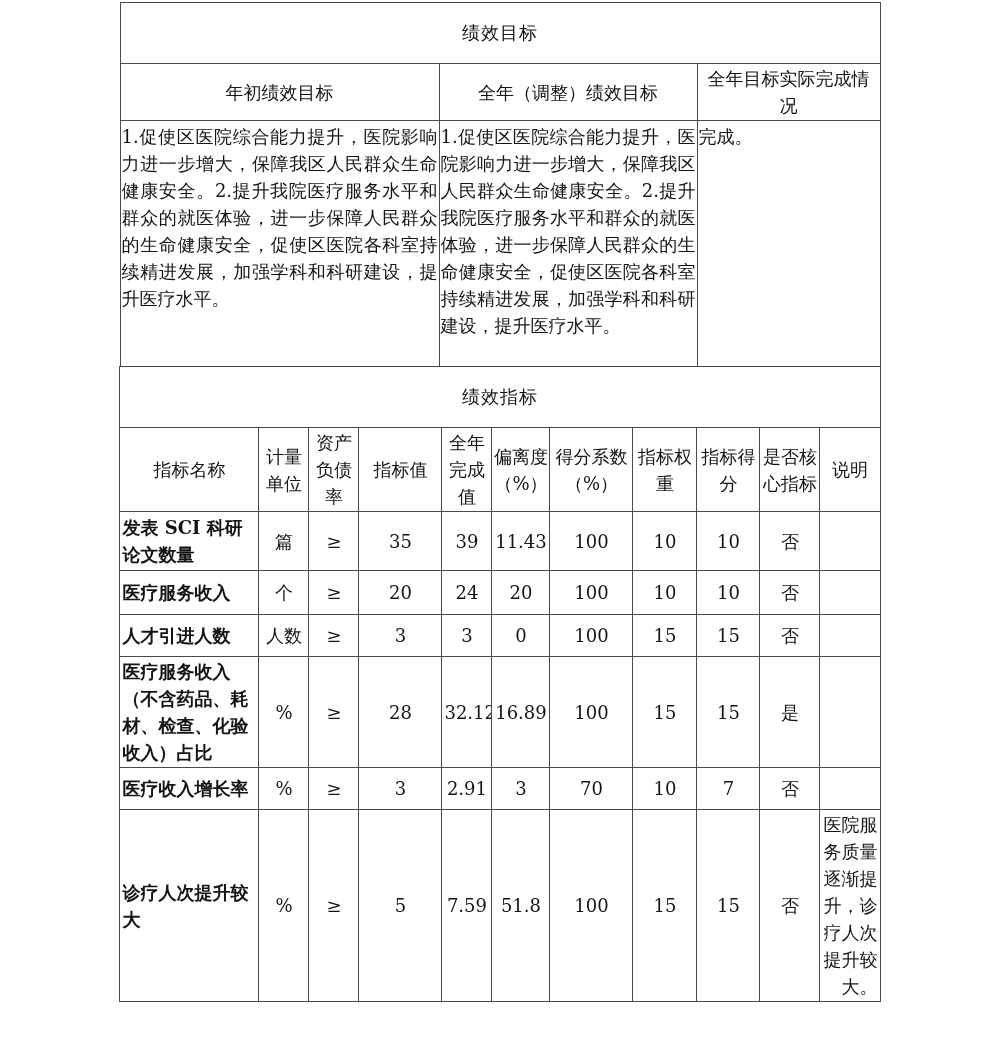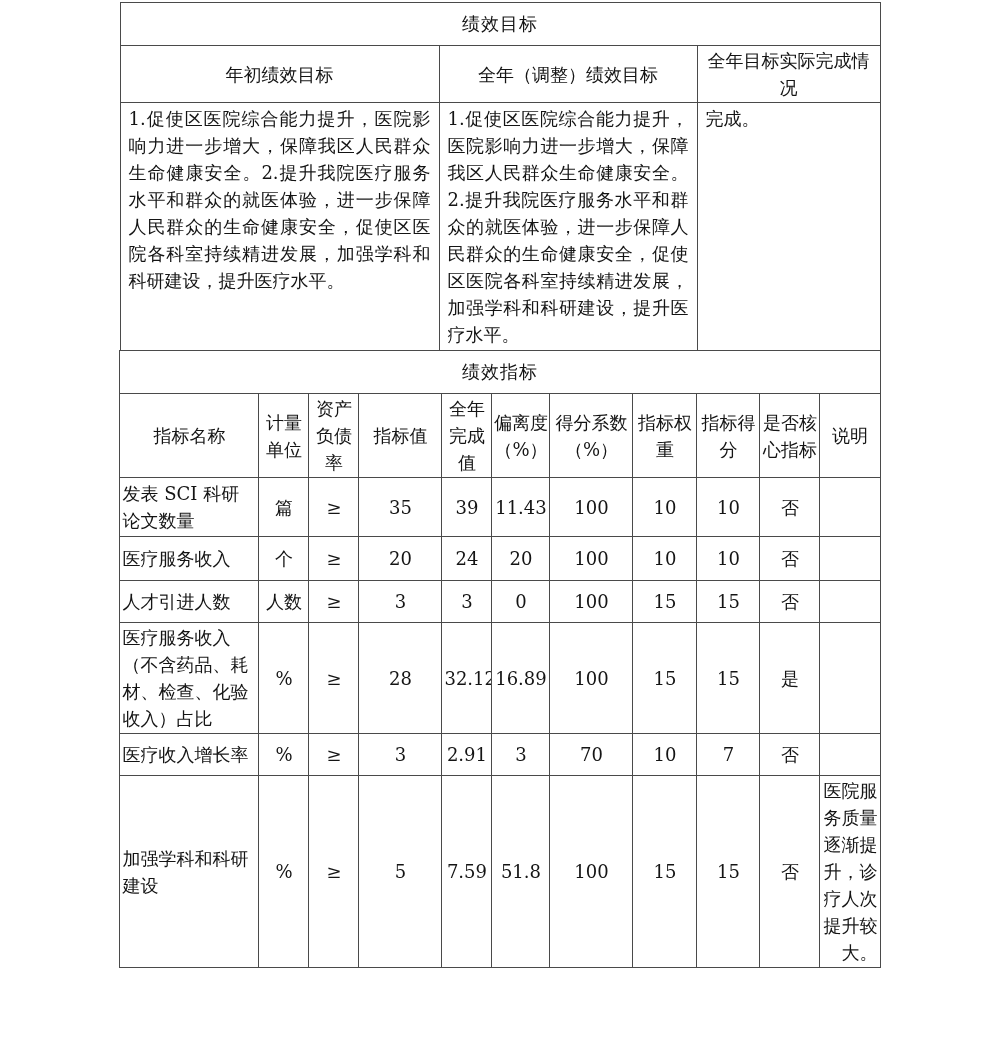--- a/index.html
+++ b/index.html
@@ -30,21 +30,21 @@
   td, th {
     border: 1px solid #4a4a4a;
     font-size: 18px;
     font-weight: normal;
     padding: 1px 2px;
     vertical-align: middle;
     overflow: hidden;
   }
   
   tr.section-title-row {
-    height: 43px;
+    height: 61px;
   }
   tr.section-title-row td {
     text-align: center;
     letter-spacing: 1px;
   }
   
   tr.goals-header-row {
     height: 56px;
   }
   tr.goals-header-row th {
@@ -52,40 +52,41 @@
     line-height: 27px;
   }
   
   tr.goals-content-row {
     height: 246px;
   }
   tr.goals-content-row td {
     vertical-align: top;
     text-align: left;
     line-height: 27px;
-    padding: 2px 8px;
+    padding: 2px 1px;
     text-align: justify;
   }
   
   tr.ind-header-row {
     height: 82px;
   }
   tr.ind-header-row th {
     text-align: center;
     line-height: 27px;
     padding: 1px 1px;
   }
   
   tr.ind-row td {
     text-align: center;
     line-height: 27px;
   }
   tr.ind-row td.cell-name {
     text-align: left;
     padding: 1px 2px;
+    font-weight: bold;
   }
   tr.ind-row td.cell-note {
     text-align: right;
     padding: 1px 2px;
   }
   tr.rh-58  { height: 59px; }
   tr.rh-44  { height: 44px; }
   tr.rh-42  { height: 42px; }
   tr.rh-113 { height: 92px; }
   tr.rh-188 { height: 188px; }
@@ -216,21 +217,21 @@
         <td>2.91</td>
         <td>3</td>
         <td>70</td>
         <td>10</td>
         <td>7</td>
         <td>否</td>
         <td class="cell-note"></td>
       </tr>
 
       <tr class="ind-row rh-188">
-        <td class="cell-name">加强学科和科研建设</td>
+        <td class="cell-name">诊疗人次提升较大</td>
         <td>%</td>
         <td>≥</td>
         <td>5</td>
         <td>7.59</td>
         <td>51.8</td>
         <td>100</td>
         <td>15</td>
         <td>15</td>
         <td>否</td>
         <td class="cell-note">医院服务质量逐渐提升，诊疗人次提升较大。</td>

